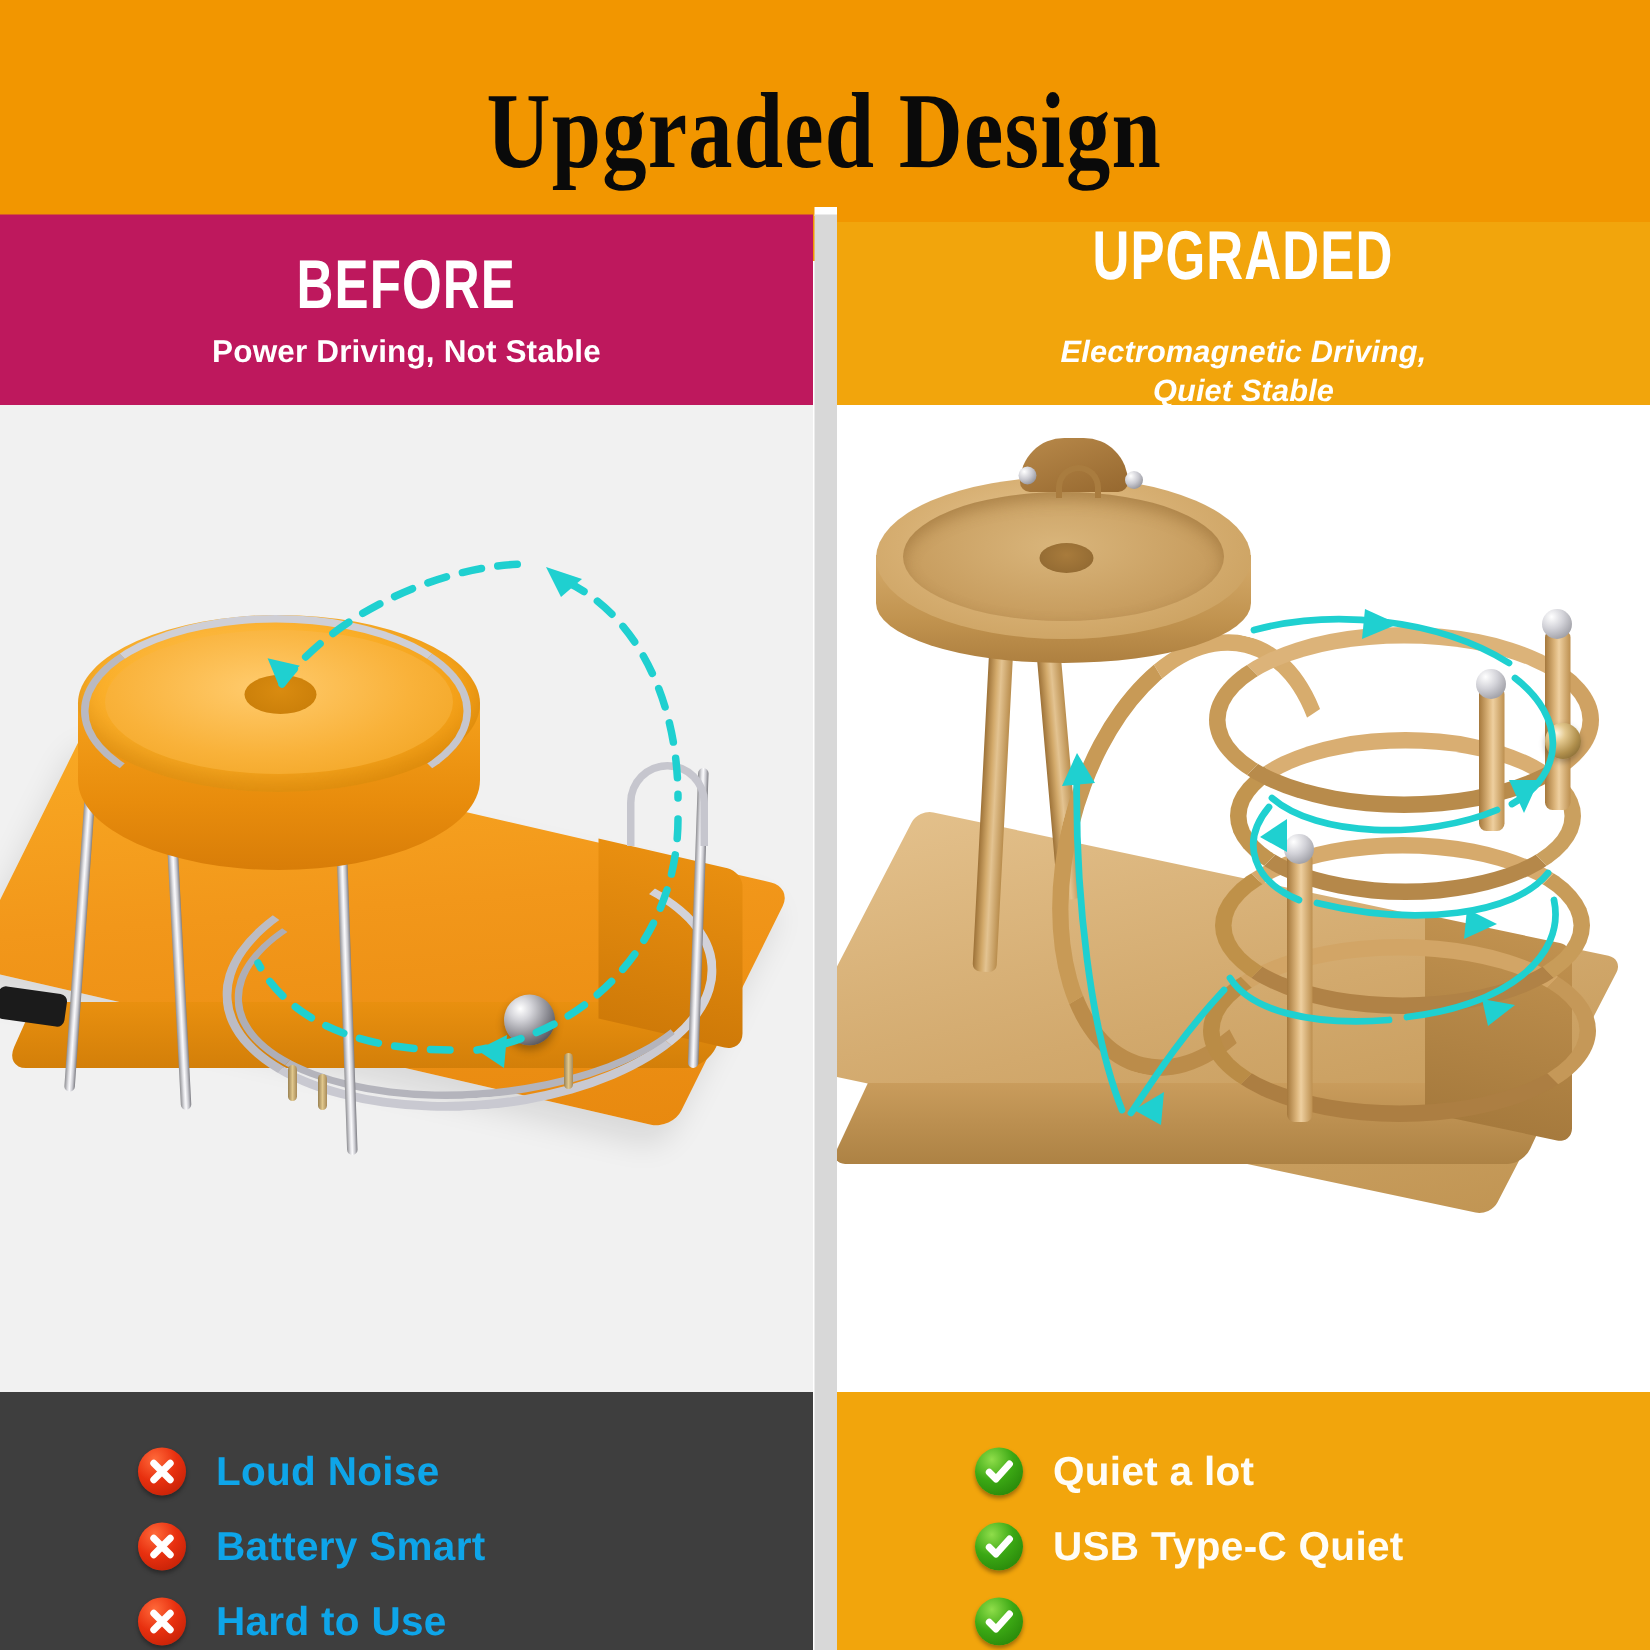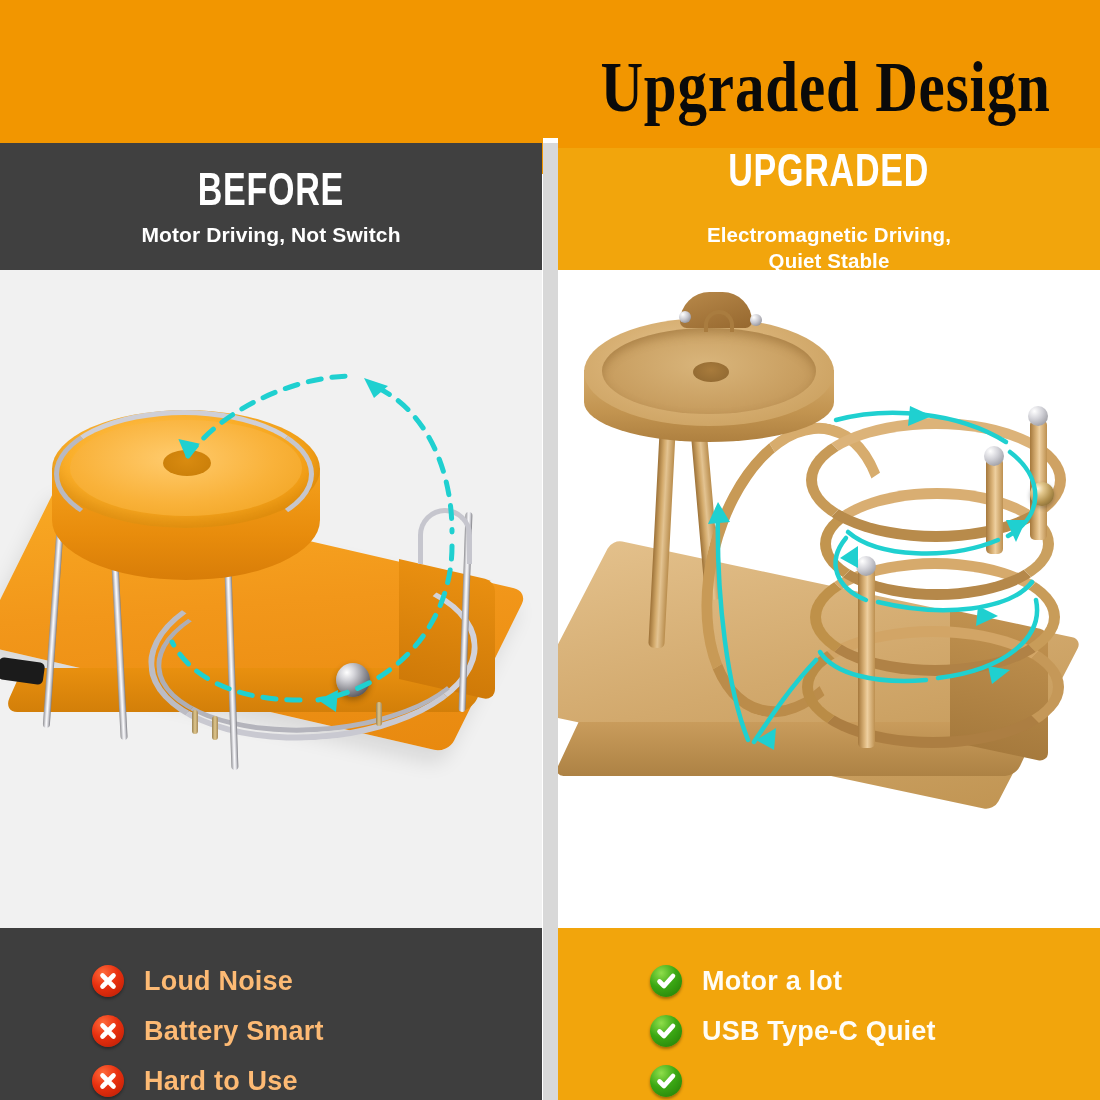--- a/index.html
+++ b/index.html
@@ -9,21 +9,21 @@
     font-family:"Liberation Sans", sans-serif;
     overflow:hidden;
     position:relative;
   }
   .page{position:relative;width:1100px;height:1100px;background:#ffffff;}
 
   
   .title-band{
     position:absolute;left:0;top:0;width:1100px;height:174px;
     background:#f29600;
-    display:flex;align-items:center;justify-content:flex-end;
+    display:flex;align-items:center;justify-content:center;
   }
   .title-text{
     font-family:"Liberation Serif", serif;
     font-weight:bold;
     font-size:72px;
     color:#0a0a0a;
     letter-spacing:1px;
     transform:scaleX(0.82);
     transform-origin:center center;
     white-space:nowrap;
@@ -34,33 +34,33 @@
   .panel{position:absolute;top:143px;}
   .panel-left{left:0;width:542px;}
   .panel-right{left:558px;width:542px;}
 
   .col-head{
     height:127px;width:100%;
     display:flex;flex-direction:column;
     align-items:center;justify-content:center;
     box-sizing:border-box;padding-top:2px;
   }
-  .head-left{background:#404040;}
+  .head-left{background:#be185d;}
   .head-right{background:#f2a50c;margin-top:5px;height:122px;gap:21px;}
 
   .head-title{
     color:#ffffff;font-weight:bold;font-size:46px;line-height:1;
     transform:scaleX(0.74);transform-origin:center center;
     letter-spacing:1px;white-space:nowrap;
   }
   .head-sub{
     color:#ffffff;font-size:21px;font-weight:bold;line-height:1.25;
     text-align:center;margin-top:10px;letter-spacing:0.1px;
   }
-  .head-sub.two-line{margin-top:8px;font-size:20.5px;}
+  .head-sub.two-line{margin-top:8px;font-size:20.5px;font-style:italic;}
 
   
   .divider{
     position:absolute;left:543px;top:143px;width:15px;height:957px;
     background:#d8d8d8;
   }
   .divider-top{
     position:absolute;left:543px;top:138px;width:15px;height:6px;background:#ffffff;
   }
 
@@ -313,42 +313,42 @@
     box-shadow:0 2px 3px rgba(0,0,0,.35);
   }
   .badge-x{
     background:radial-gradient(circle at 35% 25%,#ff6a3a 0%,#e8300f 45%,#b81c04 100%);
   }
   .badge-check{
     background:radial-gradient(circle at 35% 25%,#8fdd4a 0%,#3ba814 45%,#217a06 100%);
   }
   .badge svg{position:absolute;left:0;top:0;}
   .feat-label{
-    color:#fdba74;font-weight:bold;font-size:27px;letter-spacing:.2px;
+    color:#0ea5e9;font-weight:bold;font-size:27px;letter-spacing:.2px;
     white-space:nowrap;line-height:1;
   }
   .feat-right .feat-label{color:#fffdf7;}
 </style>
 </head>
 <body>
 
 <div class="page">
 
   <div class="title-band">
     <div class="title-text">Upgraded Design</div>
   </div>
 
   <div class="divider-top"></div>
   <div class="divider"></div>
 
   <div class="panel panel-left">
 
     <div class="col-head head-left">
       <div class="head-title">BEFORE</div>
-      <div class="head-sub">Motor Driving, Not Switch</div>
+      <div class="head-sub">Power Driving, Not Stable</div>
     </div>
 
     <div class="stage stage-left">
       <div class="lp">
         <div class="lp-base"></div>
         <div class="lp-base-front"></div>
         <div class="lp-base-side"></div>
         <div class="lp-cord"></div>
 
         <div class="lp-track"></div>
@@ -482,21 +482,21 @@
       </div>
     </div>
 
     <div class="feat feat-right">
       <div class="feat-row">
         <span class="badge badge-check">
           <svg width="32" height="32" viewBox="0 0 32 32">
               <path d="M9.5 16.5 L14 21 L23 11" stroke="#ffffff" stroke-width="4.6" fill="none" stroke-linecap="round" stroke-linejoin="round"></path>
             </svg>
         </span>
-        <span class="feat-label">Motor a lot</span>
+        <span class="feat-label">Quiet a lot</span>
       </div>
       <div class="feat-row">
         <span class="badge badge-check">
           <svg width="32" height="32" viewBox="0 0 32 32">
               <path d="M9.5 16.5 L14 21 L23 11" stroke="#ffffff" stroke-width="4.6" fill="none" stroke-linecap="round" stroke-linejoin="round"></path>
             </svg>
         </span>
         <span class="feat-label">USB Type-C Quiet</span>
       </div>
       <div class="feat-row">

